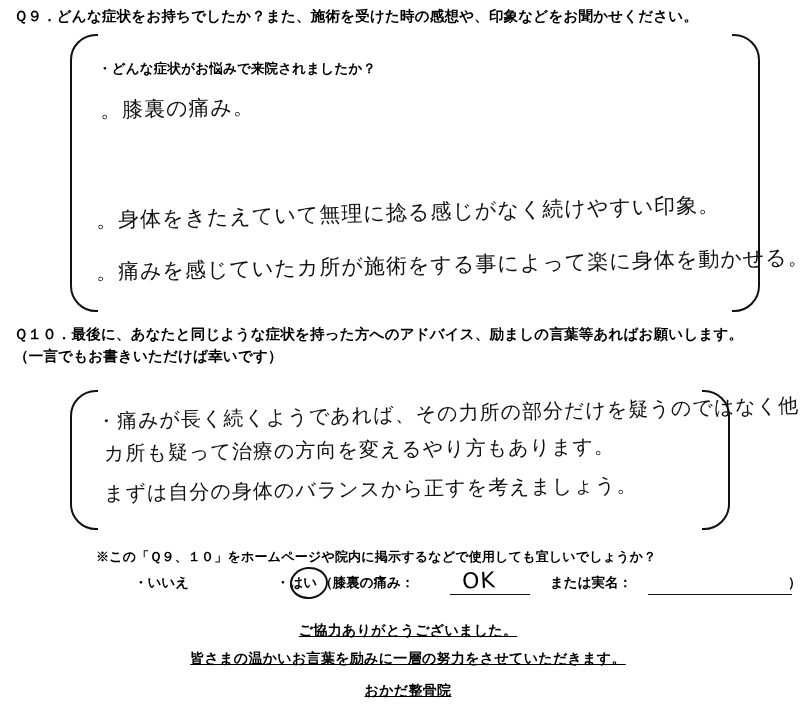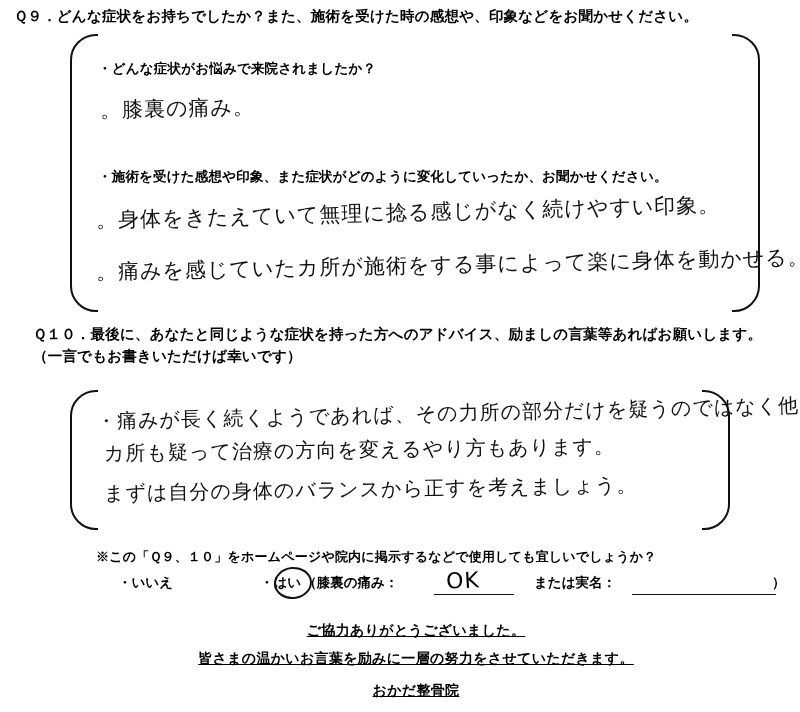--- a/index.html
+++ b/index.html
@@ -14,35 +14,35 @@
     font-family: "Liberation Sans", sans-serif;
     color: #000000;
     overflow: hidden;
   }
 
   .page {
     position: relative;
     width: 700px;
     height: 712px;
     box-sizing: border-box;
-    padding: 16px;
+    padding: 8px;
   }
 
   
   .q-heading {
     position: absolute;
     font-size: 14.5px;
     font-weight: bold;
     letter-spacing: 0.2px;
     line-height: 1.5;
     white-space: nowrap;
   }
 
   #q9-heading { left: 14px; top: 6px; }
-  #q10-heading { left: 14px; top: 324px; width: 750px; white-space: normal; margin-left: 19px; }
+  #q10-heading { left: 14px; top: 324px; width: 750px; white-space: normal; }
 
   
   .bracket {
     position: absolute;
     border: 2.2px solid #111;
     border-radius: 26px;
     box-sizing: border-box;
   }
   
   .bracket .mask-top,
@@ -95,21 +95,21 @@
     left: 96px;
     top: 548px;
     font-size: 13px;
     font-weight: bold;
     letter-spacing: 0.2px;
     white-space: nowrap;
   }
 
   #choice-row {
     position: absolute;
-    left: 96px;
+    left: 112px;
     top: 572px;
     width: 660px;
     height: 30px;
     font-size: 13.5px;
     font-weight: bold;
   }
   #choice-no {
     position: absolute;
     left: 22px;
     top: 2px;
@@ -197,21 +197,20 @@
 
   <div class="bracket" id="q9-bracket">
     <div class="mask-top"></div>
     <div class="mask-bottom"></div>
   </div>
 
   <div class="prompt" id="prompt-symptom">・どんな症状がお悩みで来院されましたか？</div>
 
   <div class="hand" id="hand-symptom-1">。膝裏の痛み。</div>
 
-  <div class="prompt" id="prompt-impression">・施術を受けた感想や印象、また症状がどのように変化していったか、お聞かせください。</div>
 
   <div class="hand" id="hand-impr-1">。身体をきたえていて無理に捻る感じがなく続けやすい印象。</div>
 
   <div class="hand" id="hand-impr-2">。痛みを感じていたカ所が施術をする事によって楽に身体を動かせる。</div>
 
   <div class="q-heading" id="q10-heading">Ｑ１０．最後に、あなたと同じような症状を持った方へのアドバイス、励ましの言葉等あればお願いします。（一言でもお書きいただけば幸いです）</div>
 
   <div class="bracket" id="q10-bracket">
     <div class="mask-top"></div>
     <div class="mask-bottom"></div>

